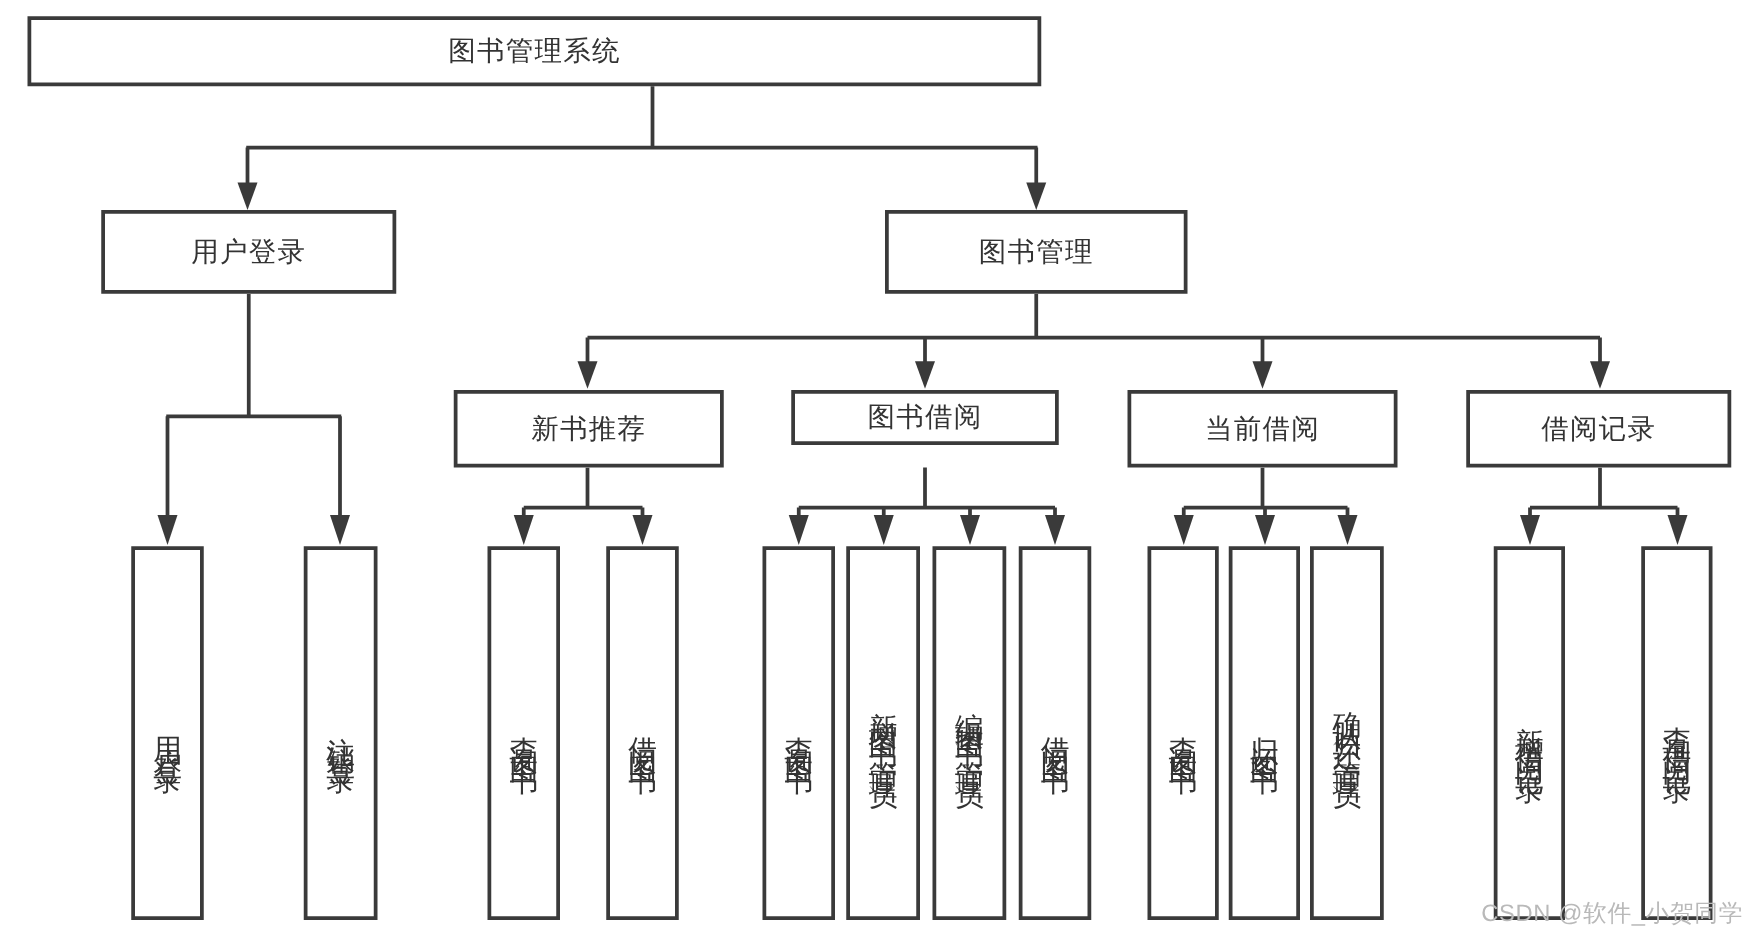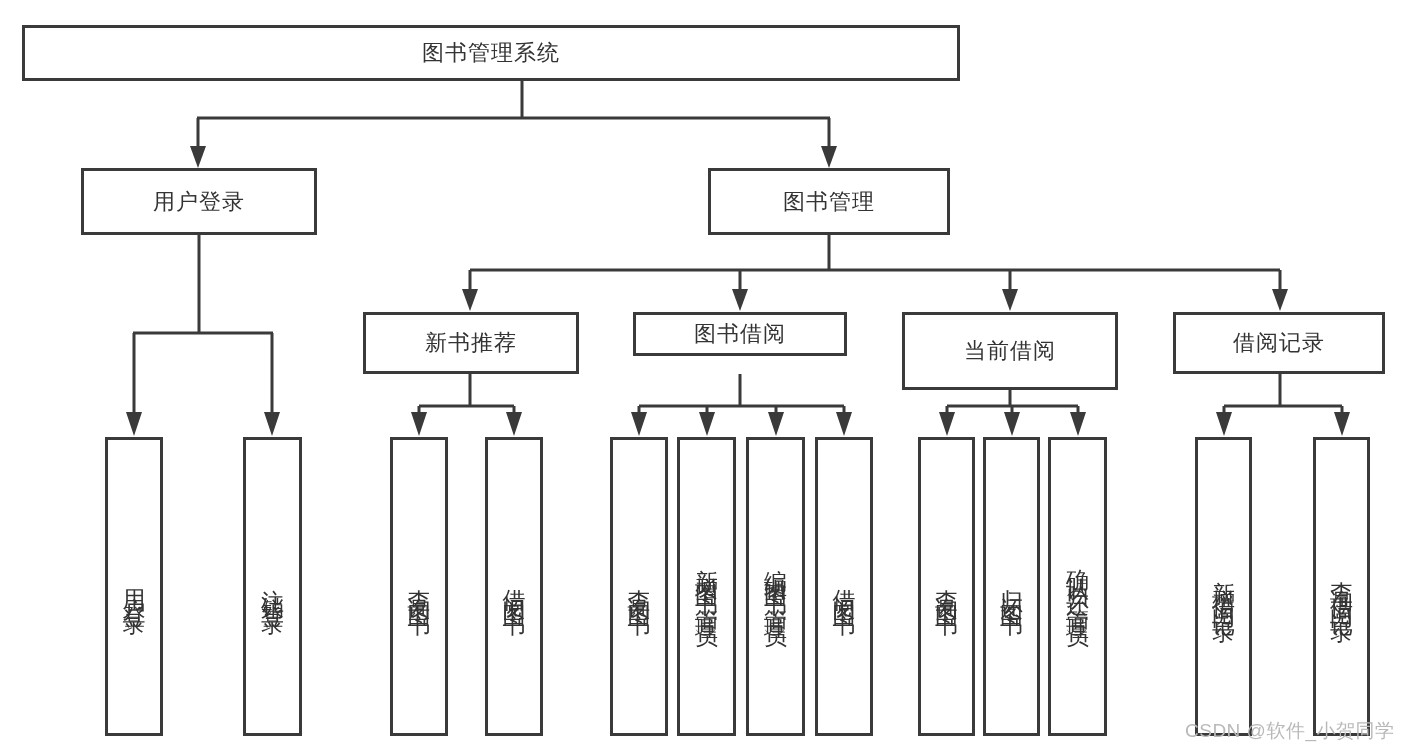--- a/index.html
+++ b/index.html
@@ -114,38 +114,38 @@
 
     <g stroke="#3a3a3a" stroke-width="3" fill="none">
       <path d="M1280,374 L1280,406 M1224,406 L1342,406 M1224,406 L1224,414 M1342,406 L1342,414"></path>
     </g>
     <g fill="#3a3a3a" stroke="none">
       <polygon points="1216,412 1232,412 1224,436"></polygon>
       <polygon points="1334,412 1350,412 1342,436"></polygon>
     </g>
   </svg>
 
-  <div class="box h" style="left:22px;top:25px;width:938px;height:56px">
+  <div class="box h" style="left:22px;top:13px;width:811px;height:56px">
     <span>图书管理系统</span>
   </div>
 
   <div class="box h" style="left:81px;top:168px;width:236px;height:67px">
     <span>用户登录</span>
   </div>
   <div class="box h" style="left:363px;top:312px;width:216px;height:62px">
     <span>新书推荐</span>
   </div>
 
   <div class="box h" style="left:708px;top:168px;width:242px;height:67px">
     <span>图书管理</span>
   </div>
   <div class="box h" style="left:633px;top:312px;width:214px;height:44px">
     <span>图书借阅</span>
   </div>
-  <div class="box h" style="left:902px;top:312px;width:216px;height:78px">
+  <div class="box h" style="left:902px;top:312px;width:216px;height:62px">
     <span>当前借阅</span>
   </div>
   <div class="box h" style="left:1173px;top:312px;width:212px;height:62px">
     <span>借阅记录</span>
   </div>
 
   <div class="box v" style="left:105px;top:437px;width:58px;height:299px">
     <span>用户登录</span>
   </div>
   <div class="box v" style="left:243px;top:437px;width:59px;height:299px">

